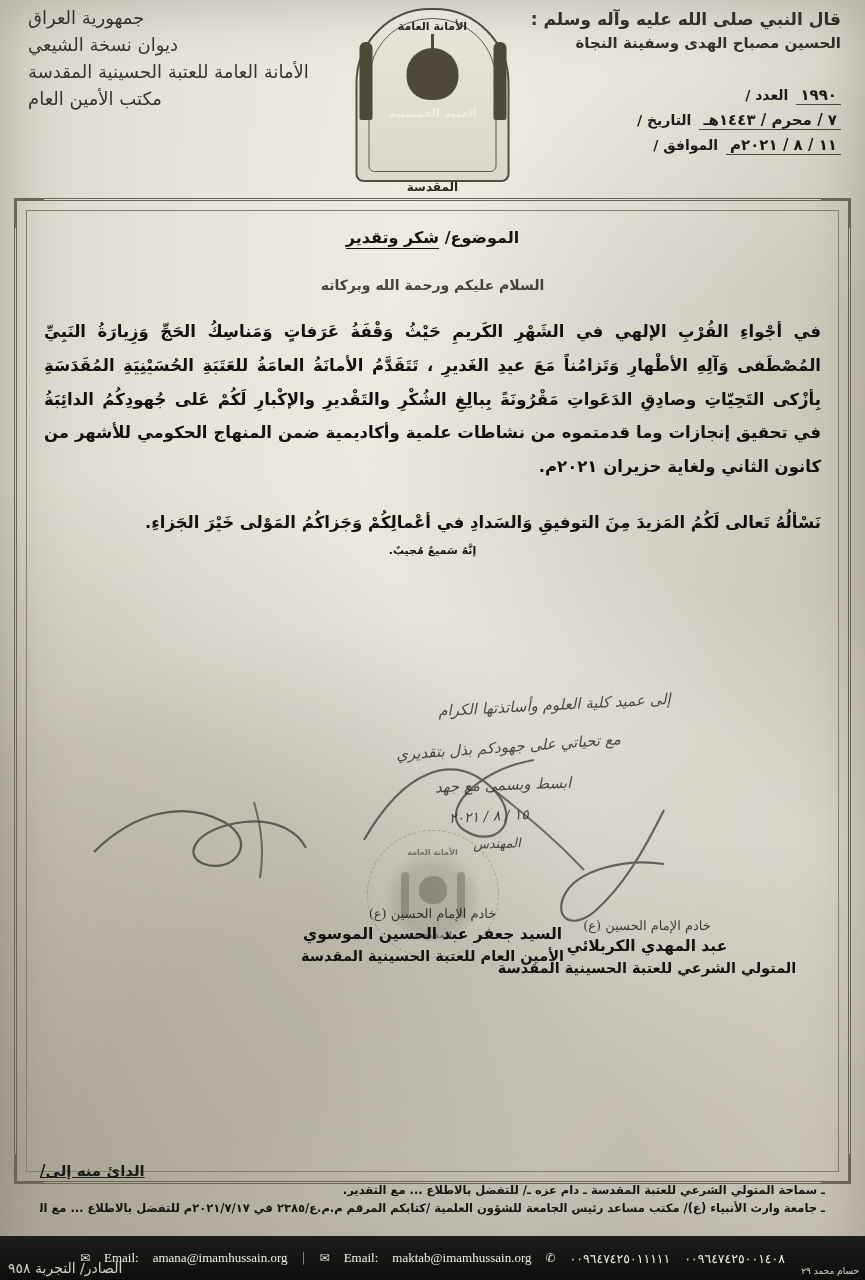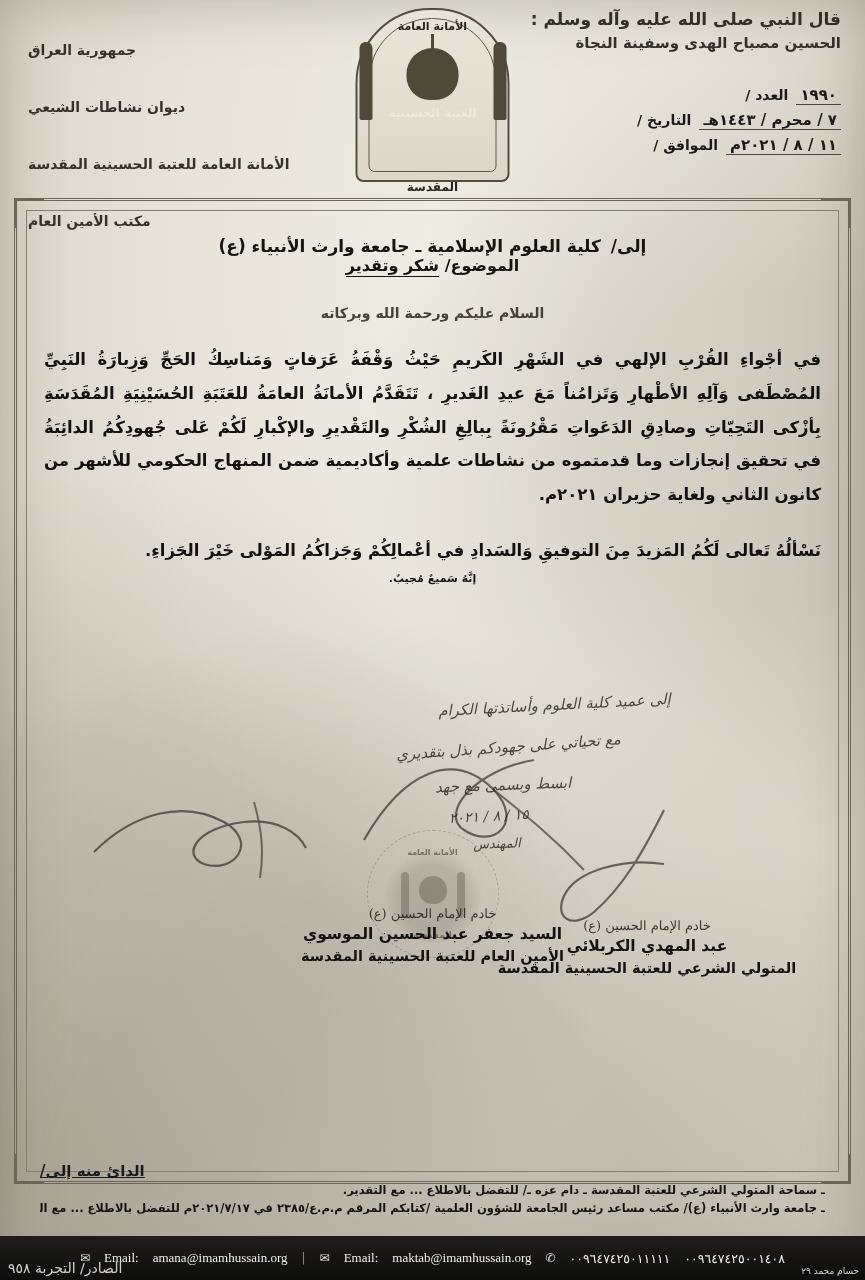--- a/index.html
+++ b/index.html
@@ -56,21 +56,21 @@
   }
   .hdr-right .ln{
     font-size:15px;color:#25221c;line-height:1.55;font-weight:bold;
     letter-spacing:.5px;opacity:.92;
   }
   .hdr-right .ln.big{font-size:17px;}
   .hdr-left{
     position:absolute;left:28px;top:4px;width:300px;text-align:left;
   }
   .hdr-left .ln{
-    font-size:14px;color:#221f1a;line-height:1.5;font-weight:bold;opacity:.9;margin-top:36px;
+    font-size:18px;color:#221f1a;line-height:1.5;font-weight:normal;opacity:.9;
   }
   .numline{display:flex;justify-content:flex-start;gap:8px;align-items:baseline;direction:rtl;}
   .numline .lbl{font-size:14px;font-weight:bold;}
   .numline .val{font-size:15px;font-weight:bold;border-bottom:1px solid #4a463c;padding:0 4px;}
 
   
   .emblem{
     position:absolute;left:50%;transform:translateX(-50%);top:2px;
     width:215px;height:196px;
     display:flex;align-items:center;justify-content:center;
@@ -236,21 +236,21 @@
       <div class="min l"></div>
       <div class="min r"></div>
       <div class="dome"></div>
       <div class="band-top">الأمانة العامة</div>
       <div class="mid-word">العتبة الحسينية</div>
       <div class="band-bot">المقدسة</div>
     </div>
 
     <div class="hdr-left">
       <div class="ln">جمهورية العراق</div>
-      <div class="ln">ديوان نشاطات الشيعي</div>
+      <div class="ln">ديوان نسخة الشيعي</div>
       <div class="ln">الأمانة العامة للعتبة الحسينية المقدسة</div>
       <div class="ln">مكتب الأمين العام</div>
     </div>
 
     <div style="position:absolute;right:24px;top:86px;width:300px;direction:rtl;">
       <div class="numline">
         <span class="val">١٩٩٠</span>
         <span class="lbl">العدد /</span>
       </div>
       <div class="numline" style="margin-top:6px;">
@@ -266,24 +266,20 @@
 
   <div class="frame-outer"></div>
   <div class="frame-inner"></div>
   <div class="corner tl"></div>
   <div class="corner tr"></div>
   <div class="corner bl"></div>
   <div class="corner br"></div>
 
   <div class="body">
 
-    <div class="to-line">
-      <span class="lbl">إلى/</span>
-      <span class="u">كلية العلوم الإسلامية ـ جامعة وارث الأنبياء (ع)</span>
-    </div>
 
     <div class="subject">
       <span>الموضوع/</span>
       <span class="val">شكر وتقدير</span>
     </div>
 
     <div class="basmala">السلام عليكم ورحمة الله وبركاته</div>
 
     <p class="para">في أجْواءِ القُرْبِ الإلهي في الشَهْرِ الكَريمِ حَيْثُ وَقْفَةُ عَرَفاتٍ وَمَناسِكُ الحَجِّ وَزِيارَةُ النَبِيِّ المُصْطَفى وَآلِهِ الأطْهارِ وَتَزامُناً مَعَ عيدِ الغَديرِ ، تَتَقَدَّمُ الأمانَةُ العامَةُ للعَتَبَةِ الحُسَيْنِيَةِ المُقَدَسَةِ بِأزْكى التَحِيّاتِ وصادِقِ الدَعَواتِ مَقْرُونَةً بِبالِغِ الشُكْرِ والتَقْديرِ والإكْبارِ لَكُمْ عَلى جُهودِكُمُ الدائِبَةُ في تحقيق إنجازات وما قدمتموه من نشاطات علمية وأكاديمية ضمن المنهاج الحكومي للأشهر من كانون الثاني ولغاية حزيران ٢٠٢١م.</p>
     <p class="para center-ish">نَسْألُهُ تَعالى لَكُمُ المَزيدَ مِنَ التوفيقِ وَالسَدادِ في أعْمالِكُمْ وَجَزاكُمُ المَوْلى خَيْرَ الجَزاءِ.</p>

